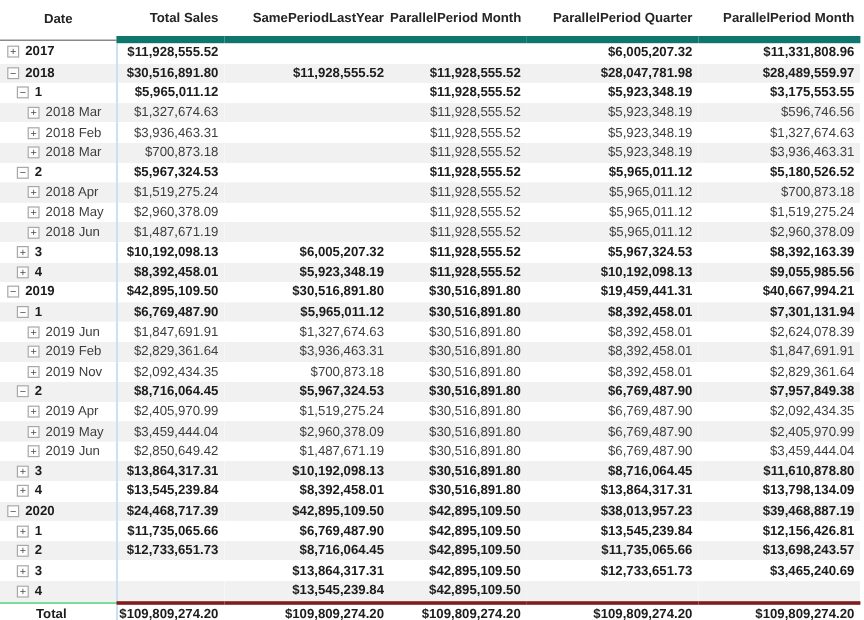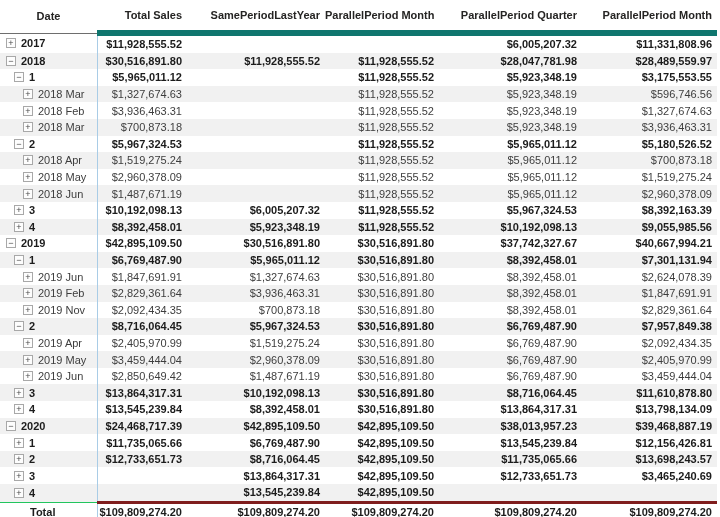--- a/index.html
+++ b/index.html
@@ -230,21 +230,21 @@
         <tr class=" bold">
           <td class="datecell">
             <div class="dc lvl0">
               <span class="expicon">−</span>
               <span>2019</span>
             </div>
           </td>
           <td class="num sep">$42,895,109.50</td>
           <td class="num">$30,516,891.80</td>
           <td class="num">$30,516,891.80</td>
-          <td class="num">$37,742,327.67</td>
+          <td class="num">$19,459,441.31</td>
           <td class="num">$40,667,994.21</td>
         </tr>
         <tr class="band bold">
           <td class="datecell">
             <div class="dc lvl1">
               <span class="expicon">−</span>
               <span>1</span>
             </div>
           </td>
           <td class="num sep">$6,769,487.90</td>

